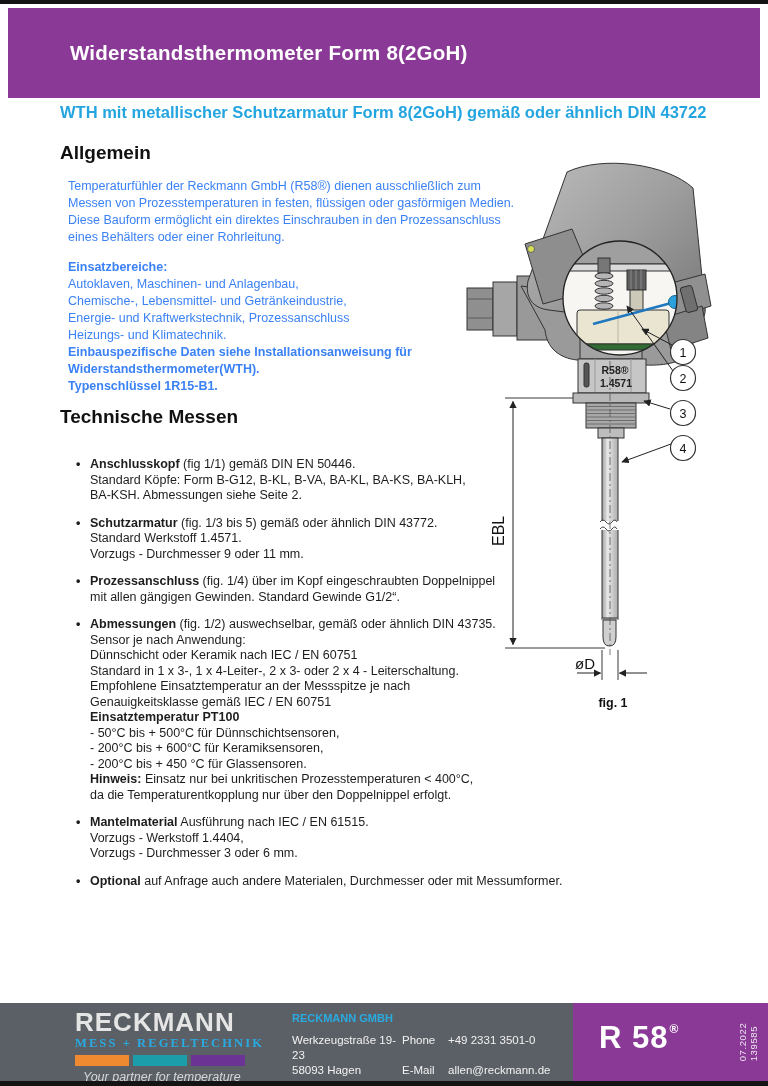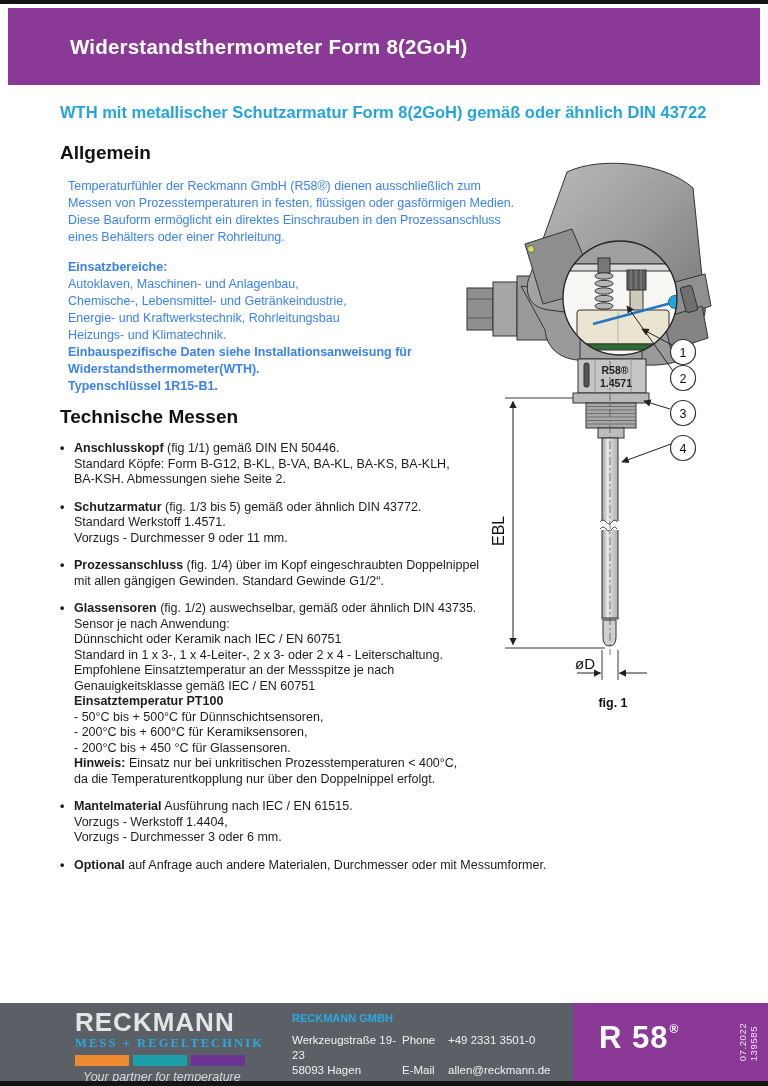--- a/index.html
+++ b/index.html
@@ -3,39 +3,39 @@
 <meta charset="utf-8">
 <style>
   html,body{margin:0;padding:0;background:#e8e8e8;}
   .page{position:relative;width:768px;height:1086px;background:#ffffff;overflow:hidden;
         font-family:"Liberation Sans",sans-serif;color:#222;}
   .edge-strip{position:absolute;left:0;width:768px;background:#141414;}
   .edge-strip.top{top:0;height:4px;}
   .edge-strip.bottom{top:1081px;height:5px;}
 
   
-  .title-bar{position:absolute;left:8px;top:8px;width:752px;height:77px;background:#8a3a96;
+  .title-bar{position:absolute;left:8px;top:8px;width:752px;height:90px;background:#8a3a96;
              display:flex;align-items:center;}
   .title-bar h1{margin:0 0 0 62px;font-size:20.5px;color:#ffffff;letter-spacing:.2px;}
   .subtitle{position:absolute;left:60px;top:103px;font-size:16.5px;font-weight:bold;color:#24a5e0;white-space:nowrap;}
 
   
   .h2{position:absolute;left:60px;font-size:19px;font-weight:bold;color:#111;margin:0;}
   #allgemein-heading{top:142px;}
   #tech-heading{top:406px;}
   .tblock{position:absolute;left:68px;font-size:12.5px;color:#3b82f6;}
   .tblock .tline{line-height:17px;white-space:nowrap;}
   #intro-block{top:178px;}
   #areas-block{top:259px;}
   #note-block{top:344px;}
   #note-block .tline{font-weight:bold;}
   .blabel{font-weight:bold;line-height:17px;}
 
   
-  .bullets{position:absolute;left:60px;top:441px;margin:0;padding:0;list-style:none;
+  .bullets{position:absolute;left:60px;top:441px;margin:16px;padding:0;list-style:none;
            font-size:12.5px;color:#1d1d1d;}
   .bullets li{position:relative;padding-left:14px;}
   .bullets li + li{margin-top:12px;}
   .bullets li::before{content:"\2022";position:absolute;left:0;top:0;font-weight:bold;line-height:15.5px;}
   .bullets .tline{line-height:15.5px;white-space:nowrap;}
 
   
   svg.figure{position:absolute;left:455px;top:158px;font-family:"Liberation Sans",sans-serif;}
 
   
@@ -77,21 +77,21 @@
       <div class="tline">Messen von Prozesstemperaturen in festen, flüssigen oder gasförmigen Medien.</div>
       <div class="tline">Diese Bauform ermöglicht ein direktes Einschrauben in den Prozessanschluss</div>
       <div class="tline">eines Behälters oder einer Rohrleitung.</div>
     </div>
 
   <div class="tblock" id="areas-block">
     <div class="blabel">Einsatzbereiche:</div>
     <div>
         <div class="tline">Autoklaven, Maschinen- und Anlagenbau,</div>
         <div class="tline">Chemische-, Lebensmittel- und Getränkeindustrie,</div>
-        <div class="tline">Energie- und Kraftwerkstechnik, Rohrleitungsbau</div>
+        <div class="tline">Energie- und Kraftwerkstechnik, Prozessanschluss</div>
         <div class="tline">Heizungs- und Klimatechnik.</div>
       </div>
   </div>
 
   <div class="tblock" id="note-block">
       <div class="tline">Einbauspezifische Daten siehe Installationsanweisung für</div>
       <div class="tline">Widerstandsthermometer(WTH).</div>
       <div class="tline">Typenschlüssel 1R15-B1.</div>
     </div>
 
@@ -106,21 +106,21 @@
       <li>
         <div class="tline"><b>Schutzarmatur</b> (fig. 1/3 bis 5) gemäß oder ähnlich DIN 43772.</div>
         <div class="tline">Standard Werkstoff 1.4571.</div>
         <div class="tline">Vorzugs - Durchmesser 9 oder 11 mm.</div>
       </li>
       <li>
         <div class="tline"><b>Prozessanschluss</b> (fig. 1/4) über im Kopf eingeschraubten Doppelnippel</div>
         <div class="tline">mit allen gängigen Gewinden. Standard Gewinde G1/2“.</div>
       </li>
       <li>
-        <div class="tline"><b>Glassensoren</b> (fig. 1/2) auswechselbar, gemäß oder ähnlich DIN 43735.</div>
+        <div class="tline"><b>Abmessungen</b> (fig. 1/2) auswechselbar, gemäß oder ähnlich DIN 43735.</div>
         <div class="tline">Sensor je nach Anwendung:</div>
         <div class="tline">Dünnschicht oder Keramik nach IEC / EN 60751</div>
         <div class="tline">Standard in 1 x 3-, 1 x 4-Leiter-, 2 x 3- oder 2 x 4 - Leiterschaltung.</div>
         <div class="tline">Empfohlene Einsatztemperatur an der Messspitze je nach</div>
         <div class="tline">Genauigkeitsklasse gemäß IEC / EN 60751</div>
         <div class="tline"><b>Einsatztemperatur PT100</b></div>
         <div class="tline">- 50°C bis + 500°C für Dünnschichtsensoren,</div>
         <div class="tline">- 200°C bis + 600°C für Keramiksensoren,</div>
         <div class="tline">- 200°C bis + 450 °C für Glassensoren.</div>
         <div class="tline"><b>Hinweis:</b> Einsatz nur bei unkritischen Prozesstemperaturen &lt; 400°C,</div>

